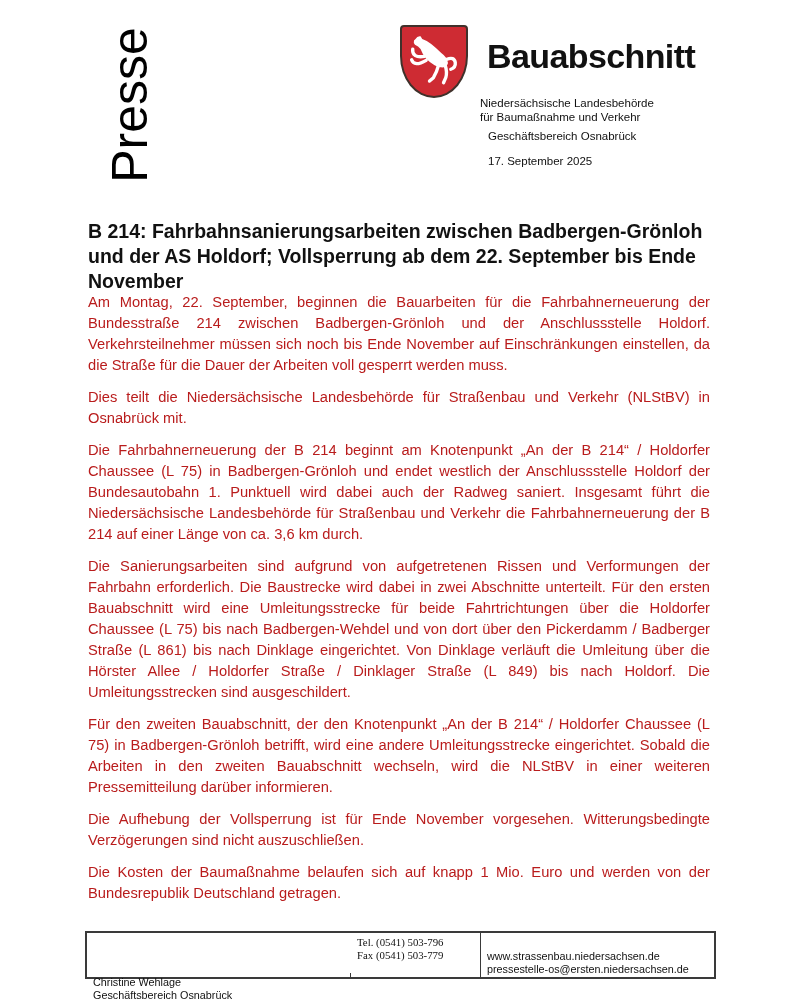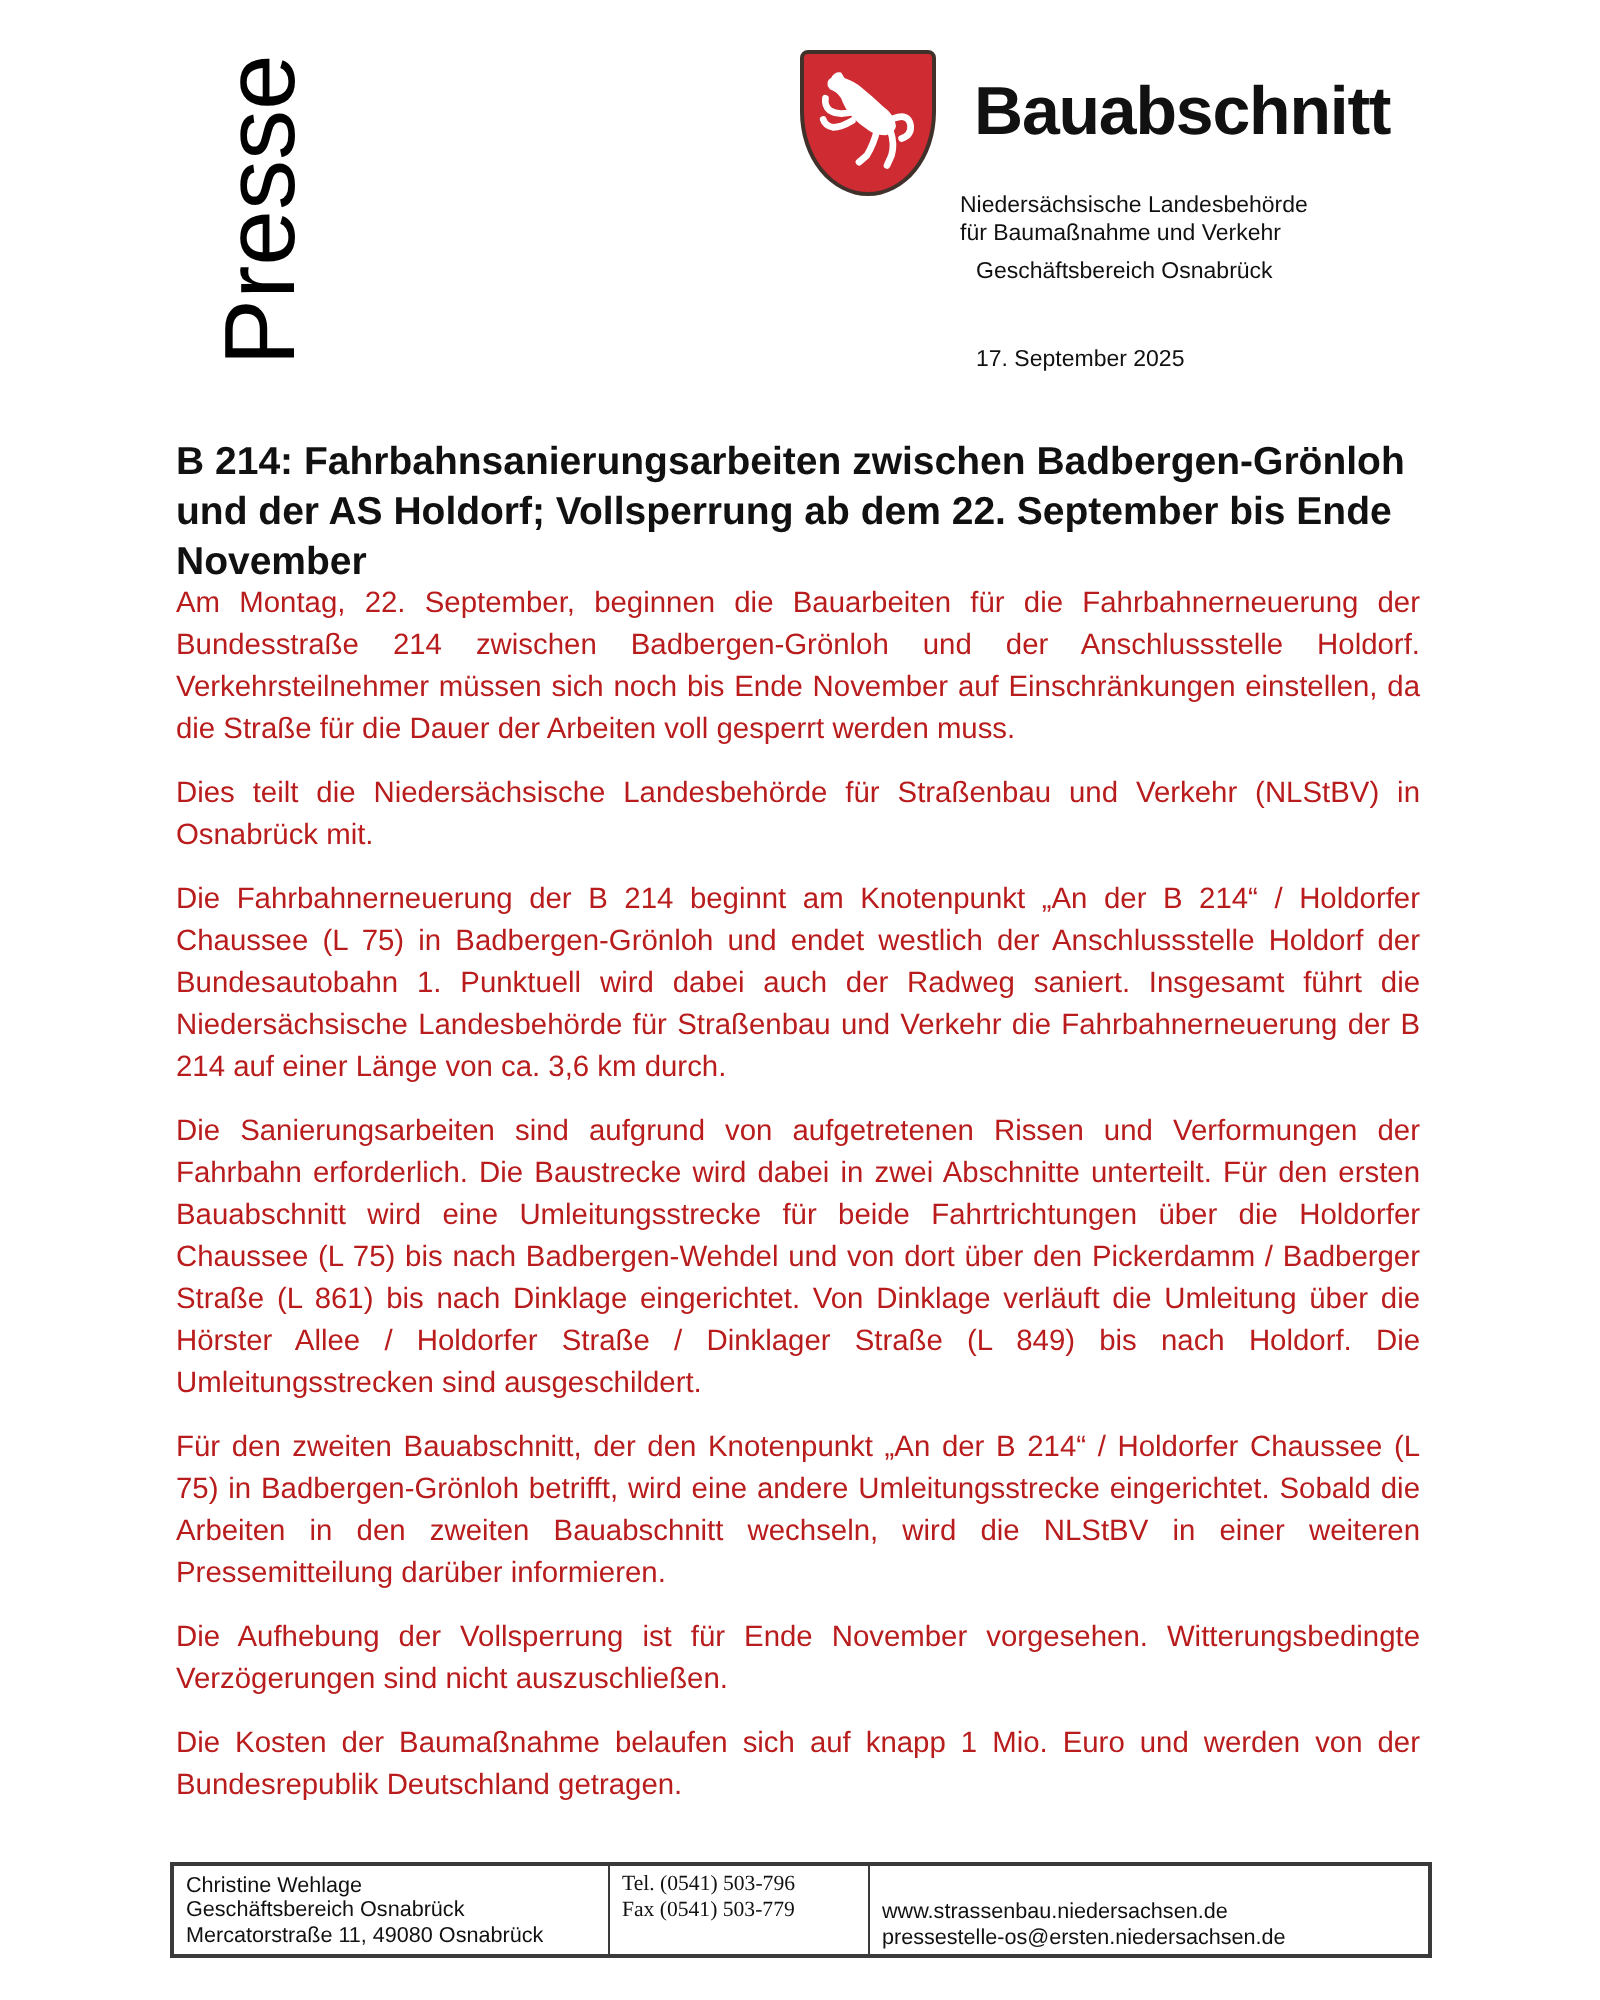--- a/index.html
+++ b/index.html
@@ -16,35 +16,35 @@
           border:2px solid #40312b;box-sizing:border-box;
           border-radius:4px 4px 34px 34px / 4px 4px 42px 42px;
           display:flex;align-items:center;justify-content:center;}
   .shield svg{width:56px;height:60px;display:block;}
 
   
   .brand{position:absolute;left:487px;top:38px;font-size:34px;font-weight:700;
          letter-spacing:-0.6px;color:#111;line-height:1.1;}
   .org{position:absolute;left:480px;top:97px;font-size:11.5px;line-height:13.5px;color:#111;}
   .division{position:absolute;left:488px;top:130px;font-size:11.5px;color:#111;}
-  .date{position:absolute;left:488px;top:155px;font-size:11.5px;color:#111;margin-top:19px;}
+  .date{position:absolute;left:488px;top:155px;font-size:11.5px;color:#111;}
 
   
   .title{position:absolute;left:88px;top:206px;width:628px;
          font-size:19.5px;font-weight:700;line-height:25px;color:#111;}
   .body{position:absolute;left:88px;top:292px;width:626px;}
   .body p{margin:0 4px 11px 0;font-size:14.7px;line-height:21px;text-align:justify;color:#b91c1c;}
 
   
   .ftable{position:absolute;left:85px;top:931px;width:631px;height:48px;
           border:2px solid #3a3a3a;box-sizing:border-box;display:flex;
           font-size:10.8px;line-height:12.5px;color:#111;}
   .fcell{box-sizing:border-box;padding:3px 6px 2px 6px;display:flex;
          flex-direction:column;}
-  .fcell1{width:218px;border-right:1px solid #3a3a3a;justify-content:center;}
+  .fcell1{width:264px;border-right:1px solid #3a3a3a;justify-content:flex-start;margin-top:40px;}
   .fcell2{width:130px;border-right:1px solid #3a3a3a;justify-content:flex-start;font-family:Liberation Serif, serif;}
   .fcell3{flex:1;justify-content:flex-end;}
 </style>
 </head>
 <body>
 
 <div class="page">
 
   <div class="presse">Presse</div>
 

